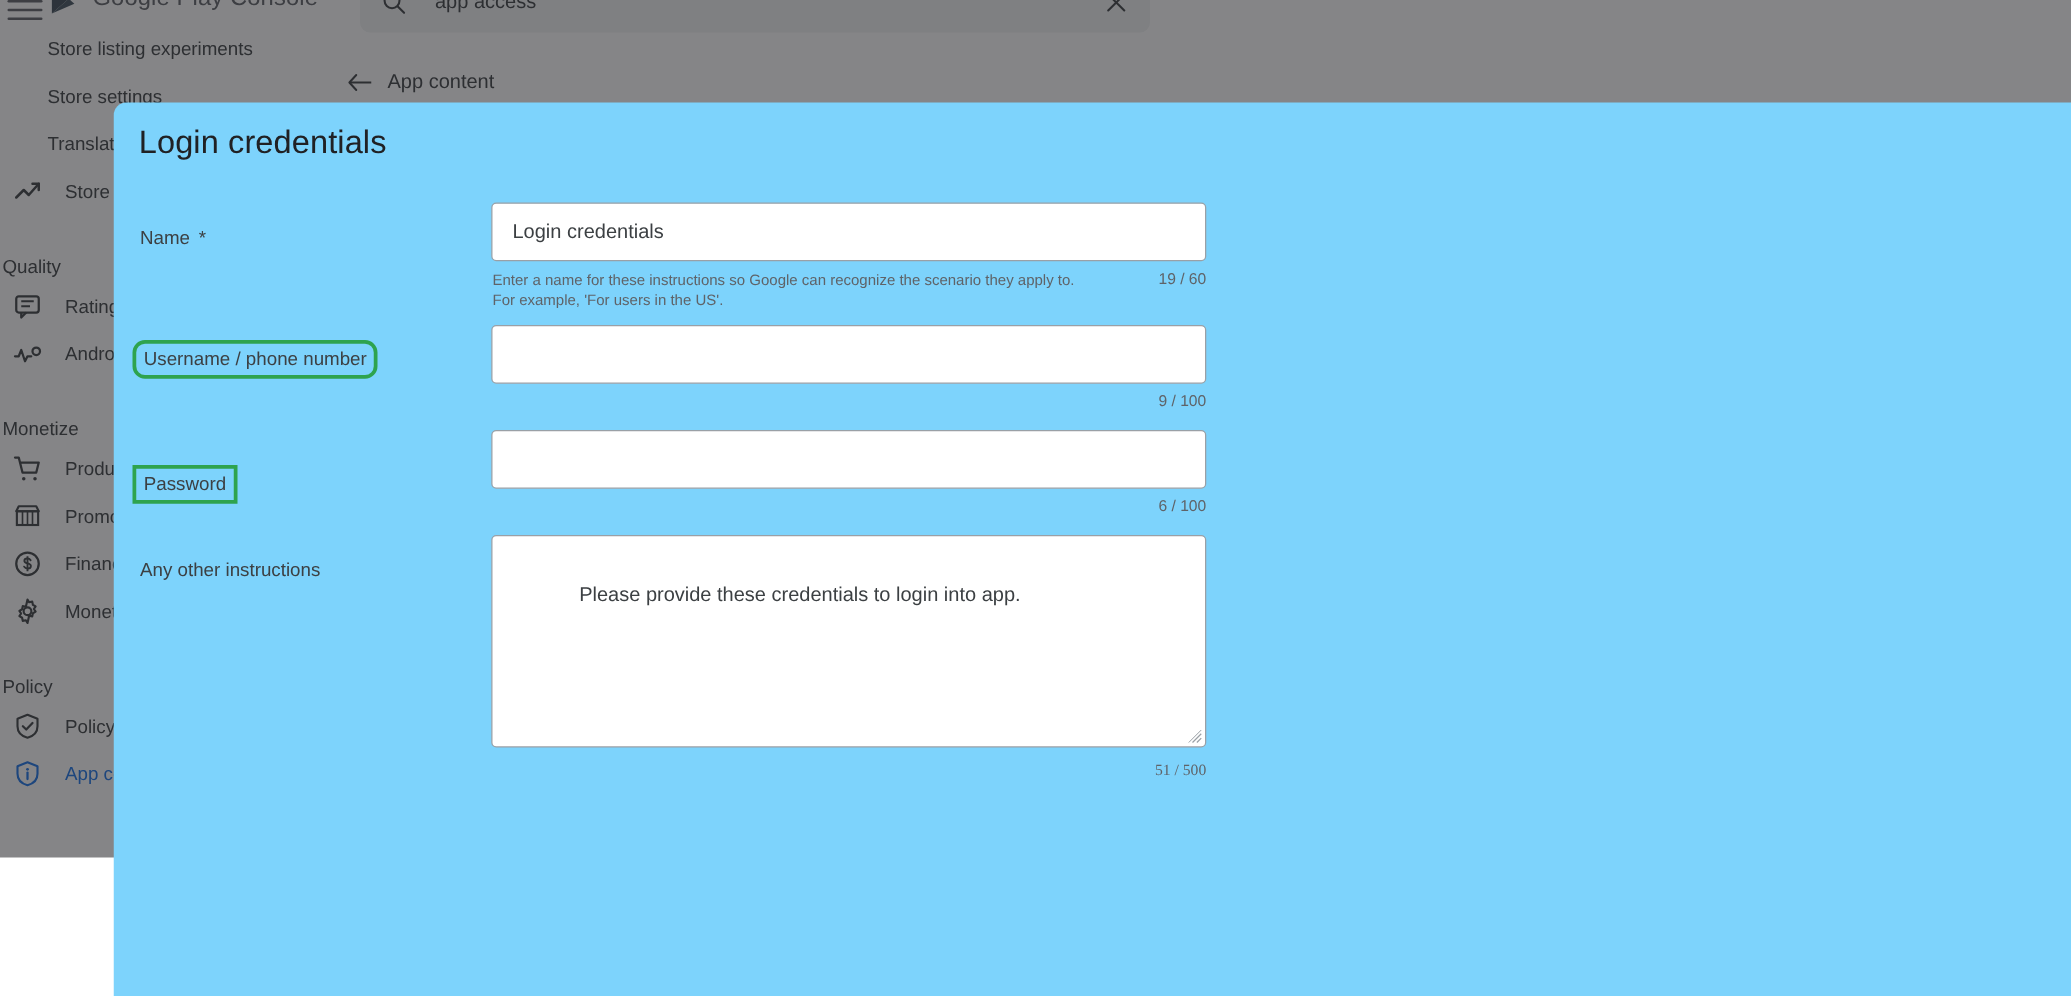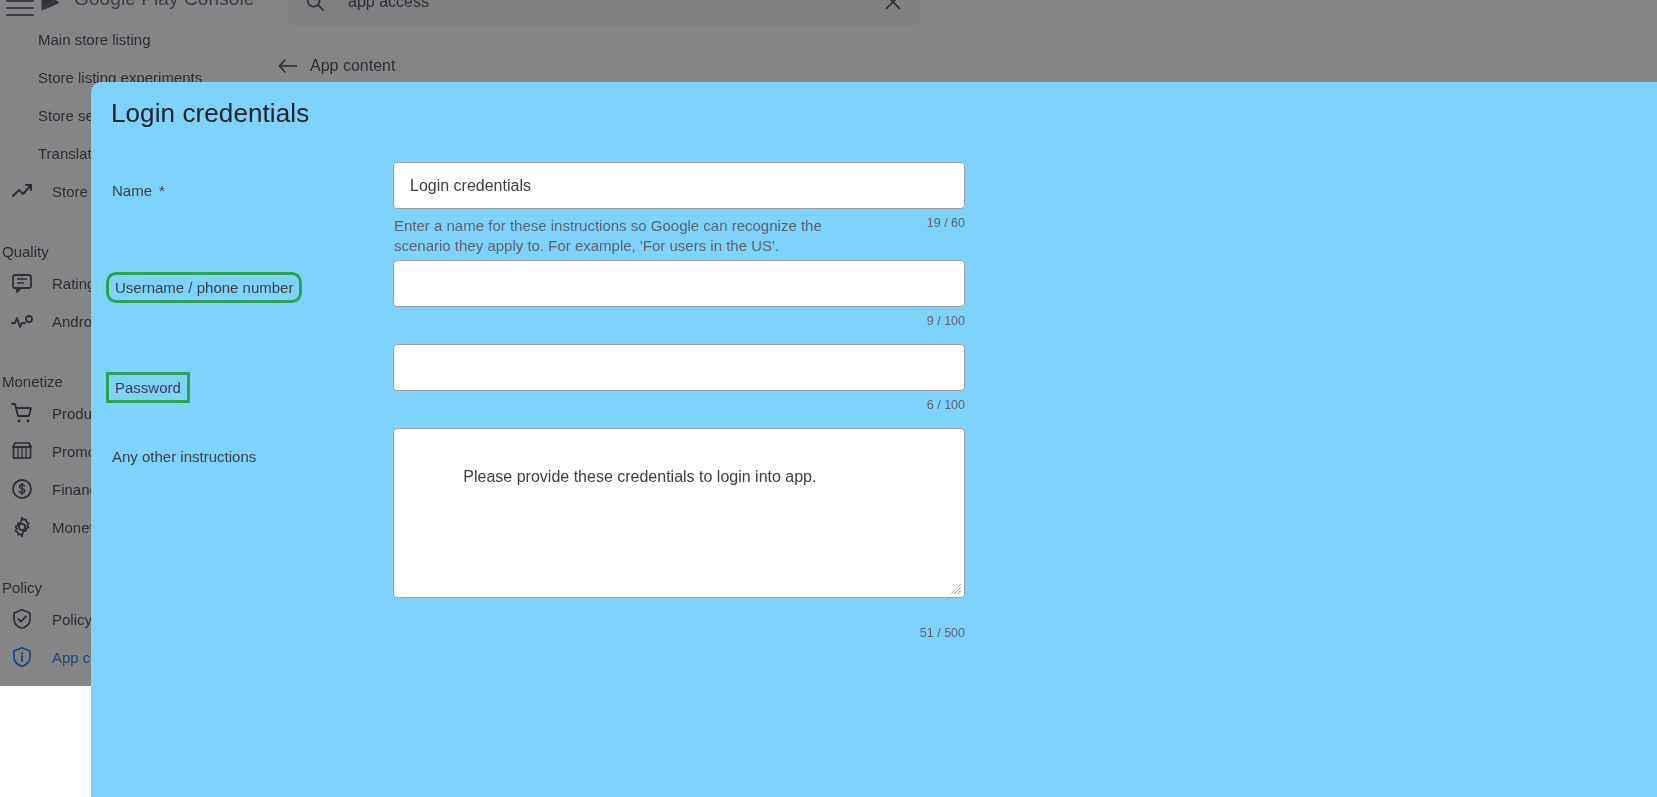--- a/index.html
+++ b/index.html
@@ -130,21 +130,21 @@
     background: #fff;
     position: relative;
     white-space: pre-wrap;
   }
   .resize-grip {
     position: absolute; right: 2px; bottom: 2px;
     width: 12px; height: 12px;
   }
   .helper {
     position: absolute; left: 303px; width: 480px;
-    font-size: 15px; color: #5f6368; line-height: 1.35;
+    font-size: 12px; color: #5f6368; line-height: 1.35;
   }
   .counter {
     position: absolute; width: 572px; left: 302px;
     text-align: right;
     font-size: 12.5px; color: #5f6368;
   }
 </style>
 </head>
 <body>
 
@@ -184,23 +184,20 @@
     <div class="backlink">
       <svg class="back-arrow" viewBox="0 0 20 16">
         <line x1="1.5" y1="8" x2="19" y2="8" stroke="#3c4043" stroke-width="1.6"></line>
         <polyline points="7,2 1.5,8 7,14" fill="none" stroke="#3c4043" stroke-width="1.6" stroke-linecap="round" stroke-linejoin="round"></polyline>
       </svg>
       <span>App content</span>
     </div>
 
     <div class="leftnav">
 
-      <div class="nav-item sub">
-        <span>Main store listing</span>
-      </div>
       <div class="nav-item sub">
         <span>Store listing experiments</span>
       </div>
       <div class="nav-item sub">
         <span>Store settings</span>
       </div>
       <div class="nav-item sub">
         <span>Translation service</span>
       </div>
       <div class="nav-item">
@@ -332,18 +329,18 @@
         <div class="field" style="top:274px;">
           <div class="textarea">
             <span>Please provide these credentials to login into app.</span>
             <svg class="resize-grip" viewBox="0 0 12 12">
               <line x1="11" y1="4" x2="4" y2="11" stroke="#9aa0a6" stroke-width="1"></line>
               <line x1="11" y1="7.5" x2="7.5" y2="11" stroke="#9aa0a6" stroke-width="1"></line>
               <line x1="11" y1="1" x2="1" y2="11" stroke="#9aa0a6" stroke-width="0.8"></line>
             </svg>
           </div>
         </div>
-        <div class="counter" style="top:472px;">51 / 500</div>
+        <div class="counter" style="top:455px;font-family:Liberation Serif, serif;">51 / 500</div>
       </div>
 
     </div>
   </div>
 </div>
 
 </body></html>

